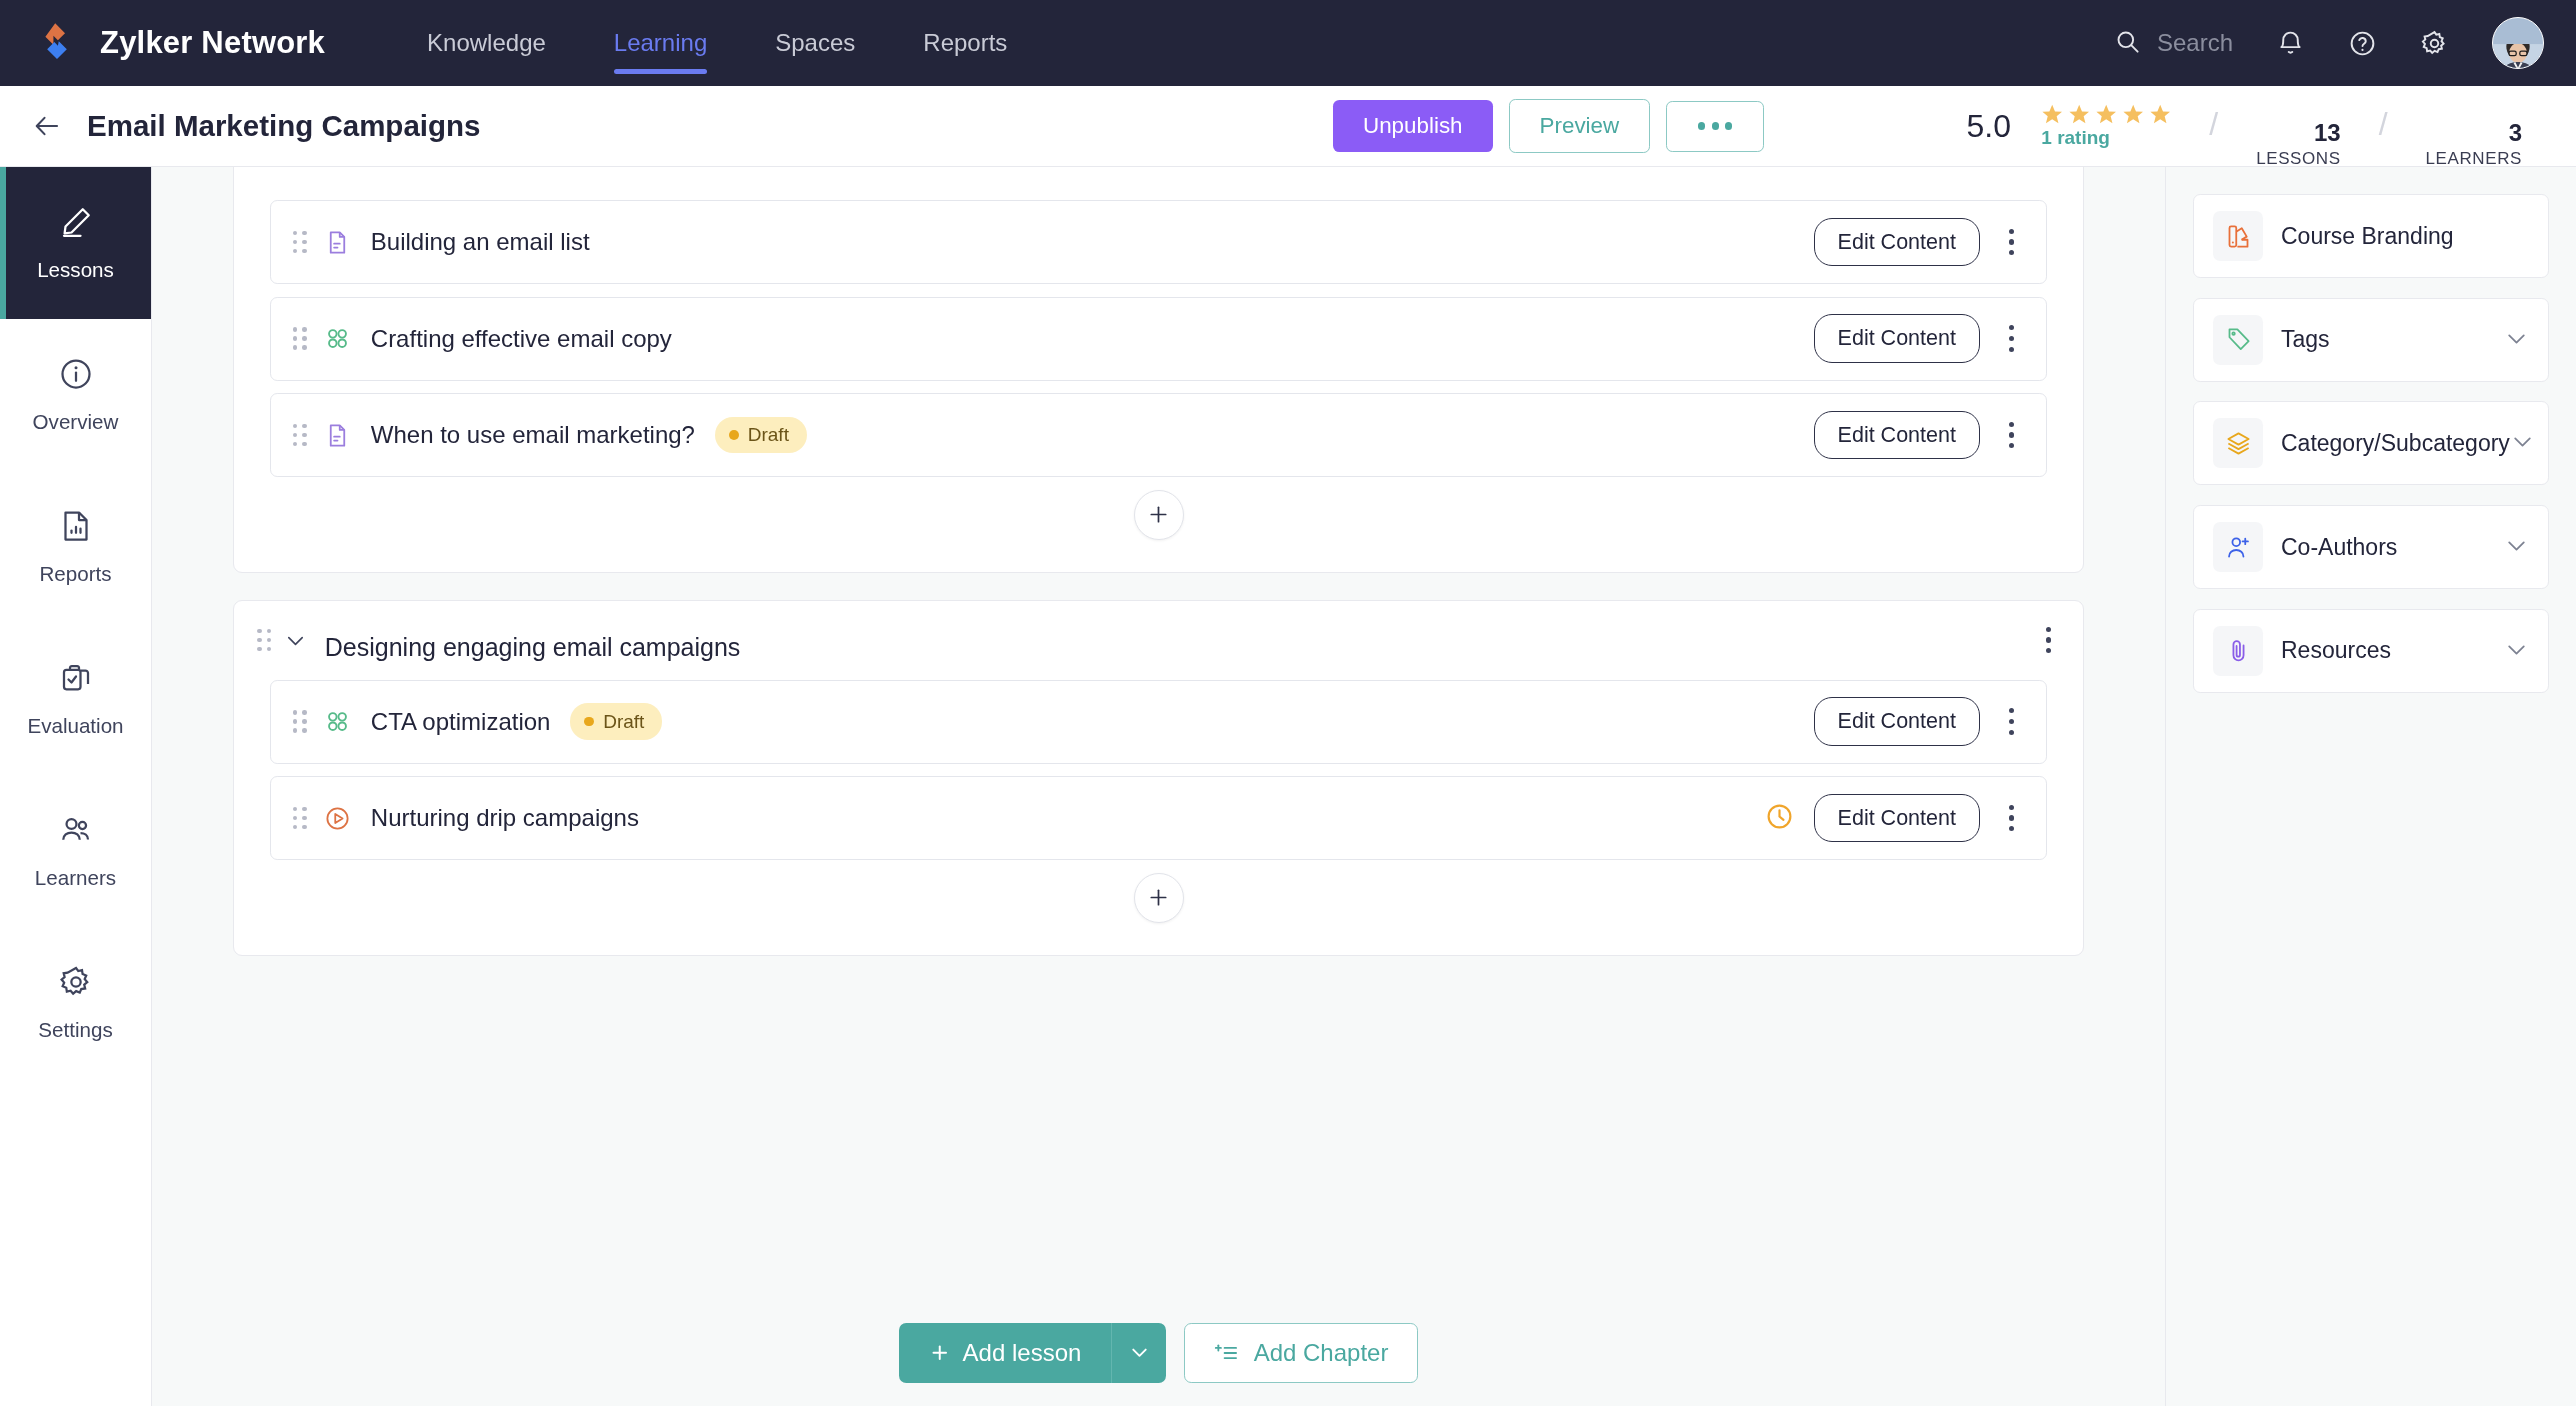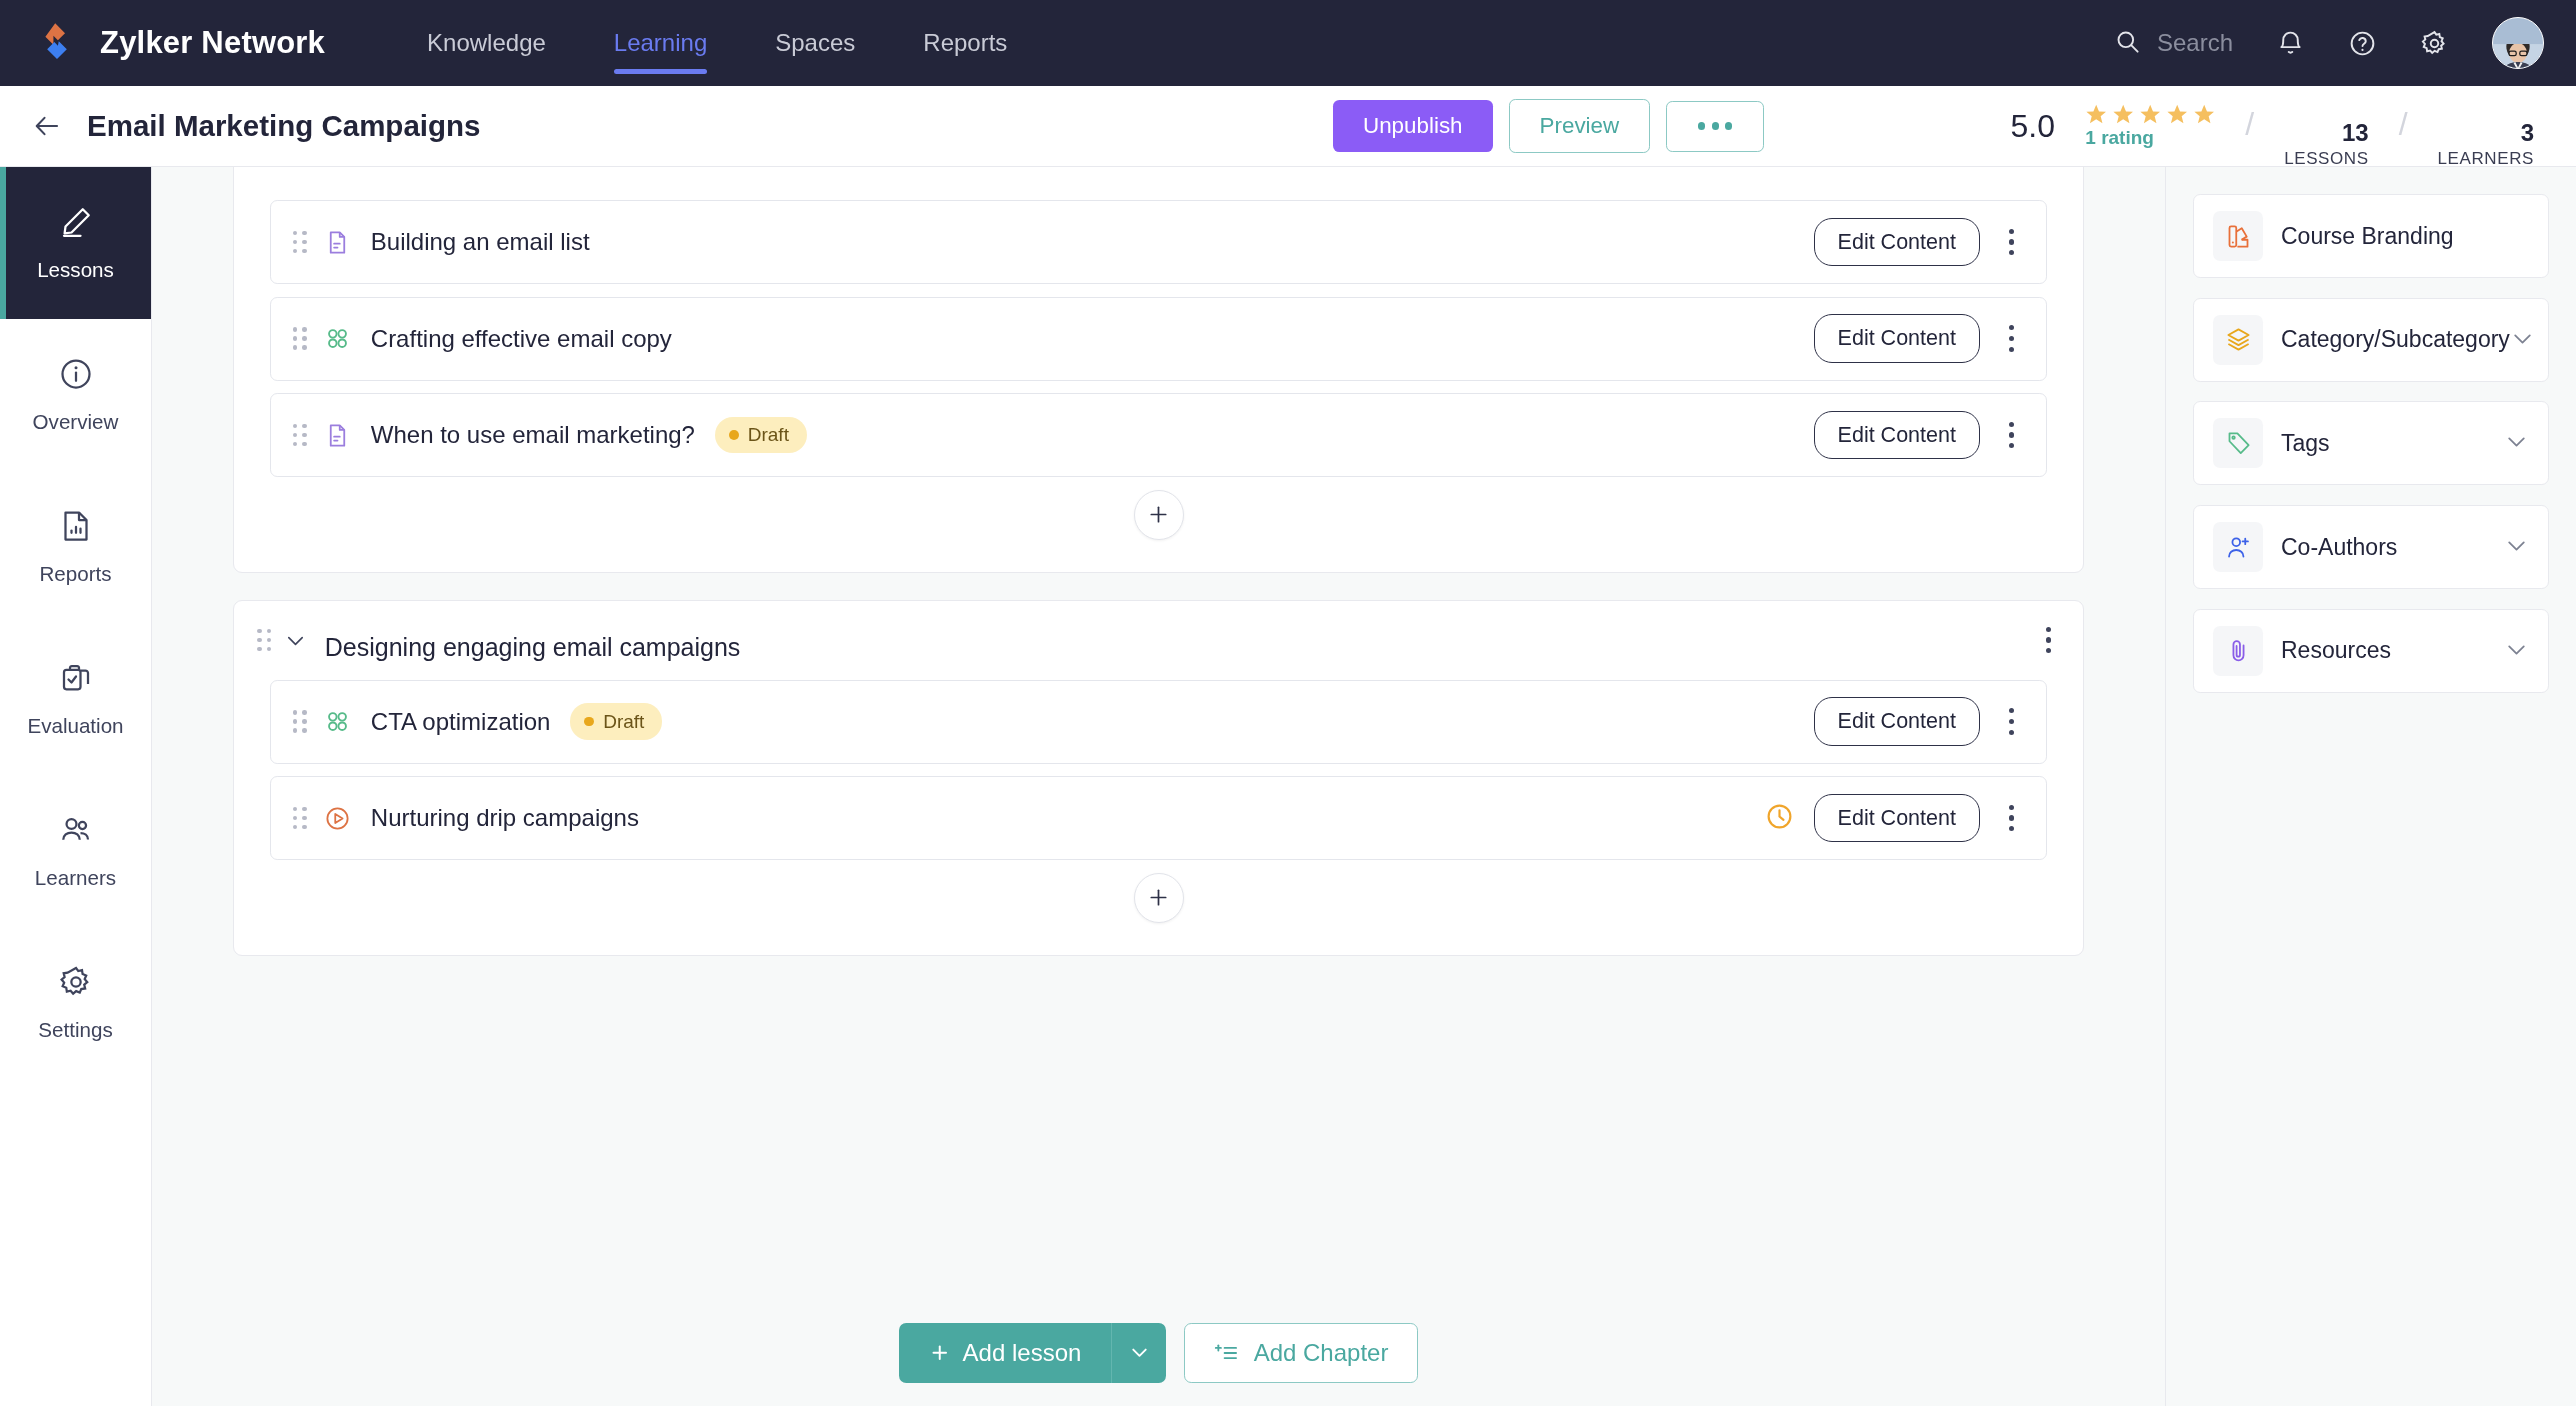--- a/index.html
+++ b/index.html
@@ -62,21 +62,21 @@
     border-radius: 6.3px; padding: 13.4px 30px; cursor: pointer; font-family: inherit;
   }
   .btn-more {
     background: #fff; border: 1.3px solid #8cc9c4; border-radius: 6.3px;
     width: 98px; height: 51px; display: flex; align-items: center; justify-content: center;
     gap: 6.3px; cursor: pointer;
   }
   .btn-more i { width: 7.2px; height: 7.2px; border-radius: 50%; background: #4aa8a0; display:block; }
 
   .stats {
-    position: absolute; right: 42px; display: flex; align-items: center; gap: 0;
+    position: absolute; right: 54px; display: flex; align-items: center; gap: 8px;
   }
   .divider-slash { color: #d3d5dd; font-size: 32px; font-weight: 300; margin: 0 30px; transform: translateY(-1.8px); }
   .rating-block { display: flex; align-items: center; gap: 14.3px; }
   .rating-num { font-size: 32px; color: #23253a; font-weight: 400; }
   .rating-right { display: flex; flex-direction: column; align-items: flex-start; gap: 1.8px; margin-left: 16px; }
   .stars { display: flex; gap: 4.5px; }
   .rating-label { color: #4aa8a0; font-size: 19px; font-weight: 700; }
   .stat-block { display: flex; flex-direction: column; align-items: flex-end; gap: 2.7px; margin-top: 36px; }
   .stat-num { font-size: 24px; font-weight: 700; color: #23253a; }
   .stat-lbl { font-size: 17px; color: #3a3d52; letter-spacing: 0.6px; }
@@ -642,42 +642,42 @@
           <path d="M10.3 7.5l4.6-2.8 4.4 7.4-4.6 2.8"></path>
           <path d="M14.8 14.9h5.2V21h-9"></path>
           <circle cx="7" cy="17.3" r="0.9" fill="#e8703a" stroke="none"></circle>
         </svg>
       </span>
       <span class="panel-label">Course Branding</span>
     </div>
 
     <div class="panel-card">
       <span class="panel-ico-box">
+        <svg width="27" height="27" viewBox="0 0 24 24" fill="none" stroke="#57bb8a" stroke-width="1.6" stroke-linejoin="round">
+          <path d="M11 3H4v7l10 10.5 7-7z"></path>
+          <circle cx="7.6" cy="6.8" r="1.1"></circle>
+        </svg>
+      </span>
+      <span class="panel-label">Tags</span>
+      <span class="panel-chev">
+        <svg width="25" height="25" viewBox="0 0 24 24" fill="none" stroke="#7d8292" stroke-width="1.7" stroke-linecap="round" stroke-linejoin="round">
+            <polyline points="5,9 12,16 19,9"></polyline>
+          </svg>
+      </span>
+    </div>
+
+    <div class="panel-card">
+      <span class="panel-ico-box">
         <svg width="27" height="27" viewBox="0 0 24 24" fill="none" stroke="#e8a71c" stroke-width="1.6" stroke-linejoin="round">
           <polygon points="12,3 21,8 12,13 3,8"></polygon>
           <polyline points="3,12 12,17 21,12"></polyline>
           <polyline points="3,16 12,21 21,16"></polyline>
         </svg>
       </span>
       <span class="panel-label">Category/Subcategory</span>
-      <span class="panel-chev">
-        <svg width="25" height="25" viewBox="0 0 24 24" fill="none" stroke="#7d8292" stroke-width="1.7" stroke-linecap="round" stroke-linejoin="round">
-            <polyline points="5,9 12,16 19,9"></polyline>
-          </svg>
-      </span>
-    </div>
-
-    <div class="panel-card">
-      <span class="panel-ico-box">
-        <svg width="27" height="27" viewBox="0 0 24 24" fill="none" stroke="#57bb8a" stroke-width="1.6" stroke-linejoin="round">
-          <path d="M11 3H4v7l10 10.5 7-7z"></path>
-          <circle cx="7.6" cy="6.8" r="1.1"></circle>
-        </svg>
-      </span>
-      <span class="panel-label">Tags</span>
       <span class="panel-chev">
         <svg width="25" height="25" viewBox="0 0 24 24" fill="none" stroke="#7d8292" stroke-width="1.7" stroke-linecap="round" stroke-linejoin="round">
             <polyline points="5,9 12,16 19,9"></polyline>
           </svg>
       </span>
     </div>
 
     <div class="panel-card">
       <span class="panel-ico-box">
         <svg width="27" height="27" viewBox="0 0 24 24" fill="none" stroke="#3d62e8" stroke-width="1.6" stroke-linecap="round">

